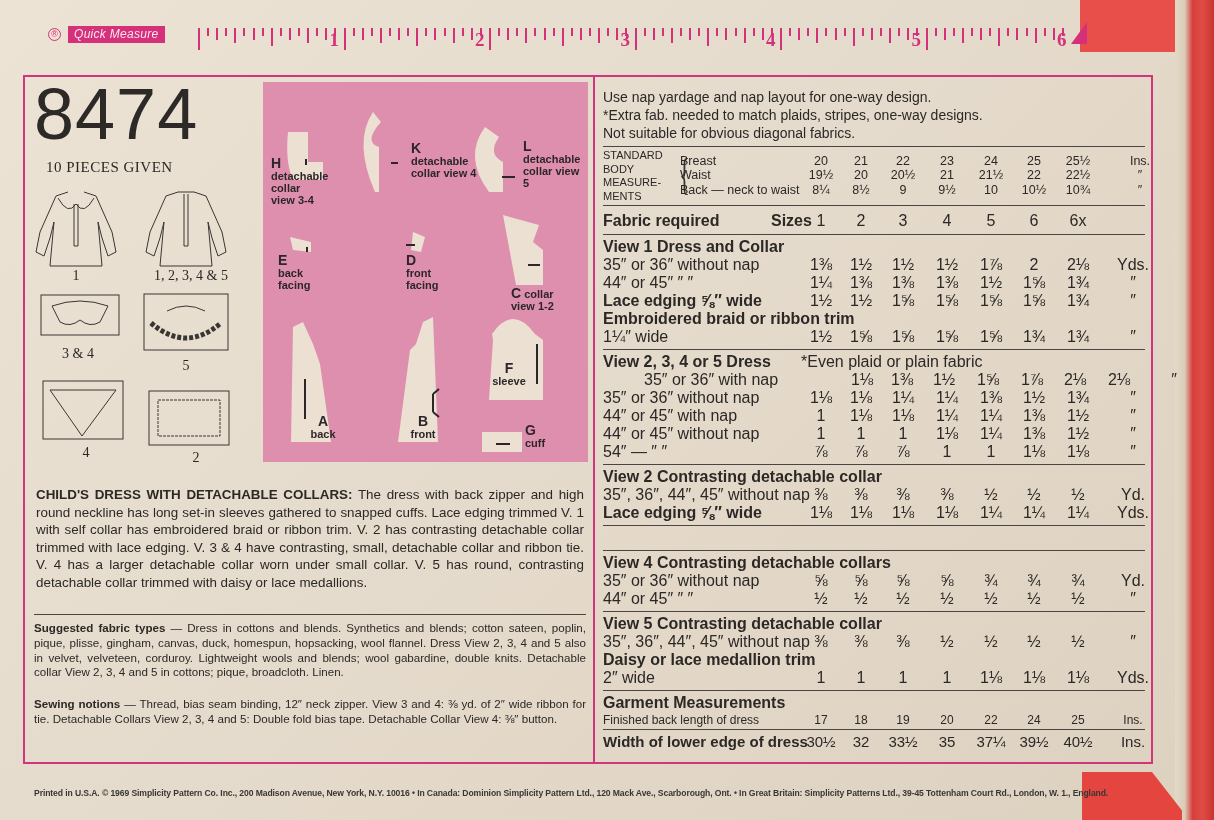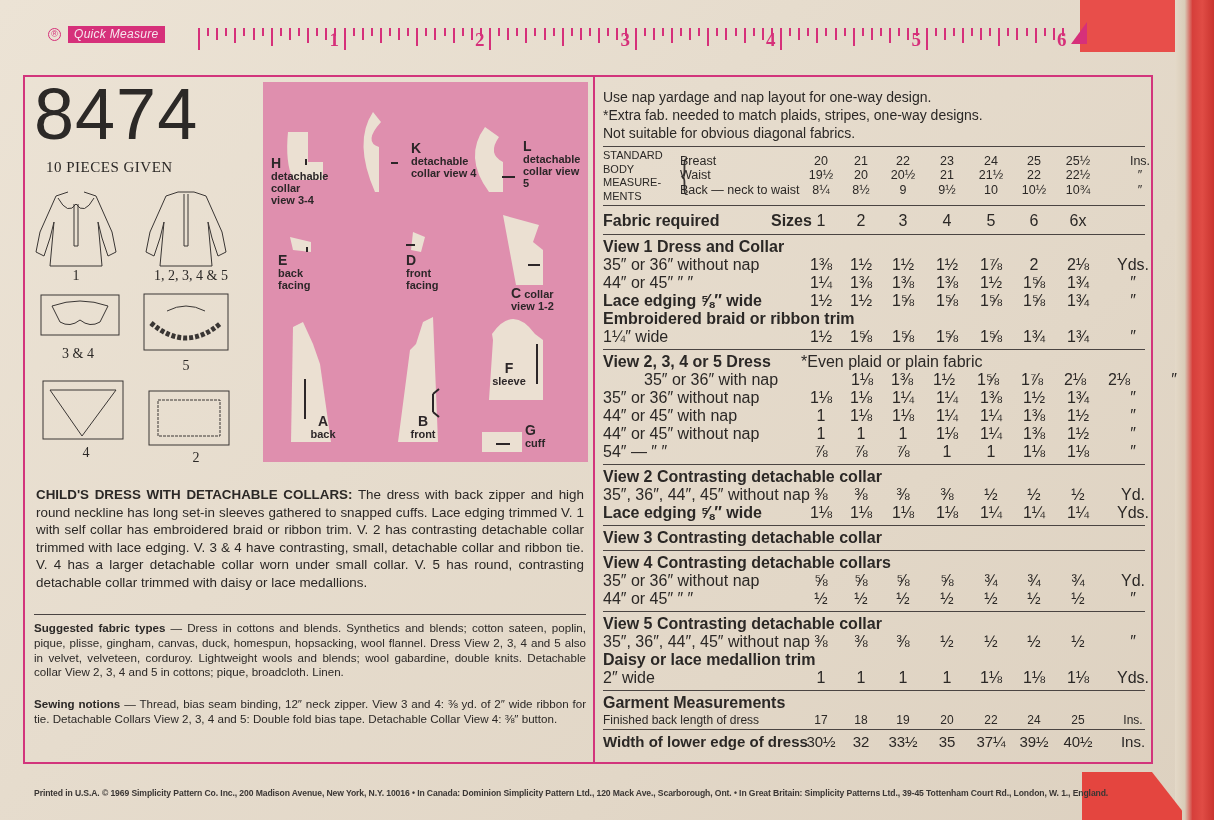--- a/index.html
+++ b/index.html
@@ -476,21 +476,20 @@
       <span class="c" style="left: 238px;">1⅛</span>
       <span class="c" style="left: 280px;">1⅛</span>
       <span class="c" style="left: 324px;">1⅛</span>
       <span class="c" style="left: 368px;">1¼</span>
       <span class="c" style="left: 411px;">1¼</span>
       <span class="c" style="left: 455px;">1¼</span>
       <span class="u">Yds.</span>
     </div>
     <div class="rule" style="top: 525px;"></div>
     <div class="row hdr" style="left: 603px; top: 529px;">
-      <span class="lbl">View 3 Contrasting detachable collar</span>
     </div>
     <div class="rule" style="top: 550px;"></div>
     <div class="row hdr" style="left: 603px; top: 554px;">
       <span class="lbl">View 4  Contrasting detachable collars</span>
     </div>
     <div class="row" style="left: 603px; top: 572px;">
       <span class="lbl">35″ or 36″ without nap</span>
       <span class="c" style="left: 198px;">⅝</span>
       <span class="c" style="left: 238px;">⅝</span>
       <span class="c" style="left: 280px;">⅝</span>

